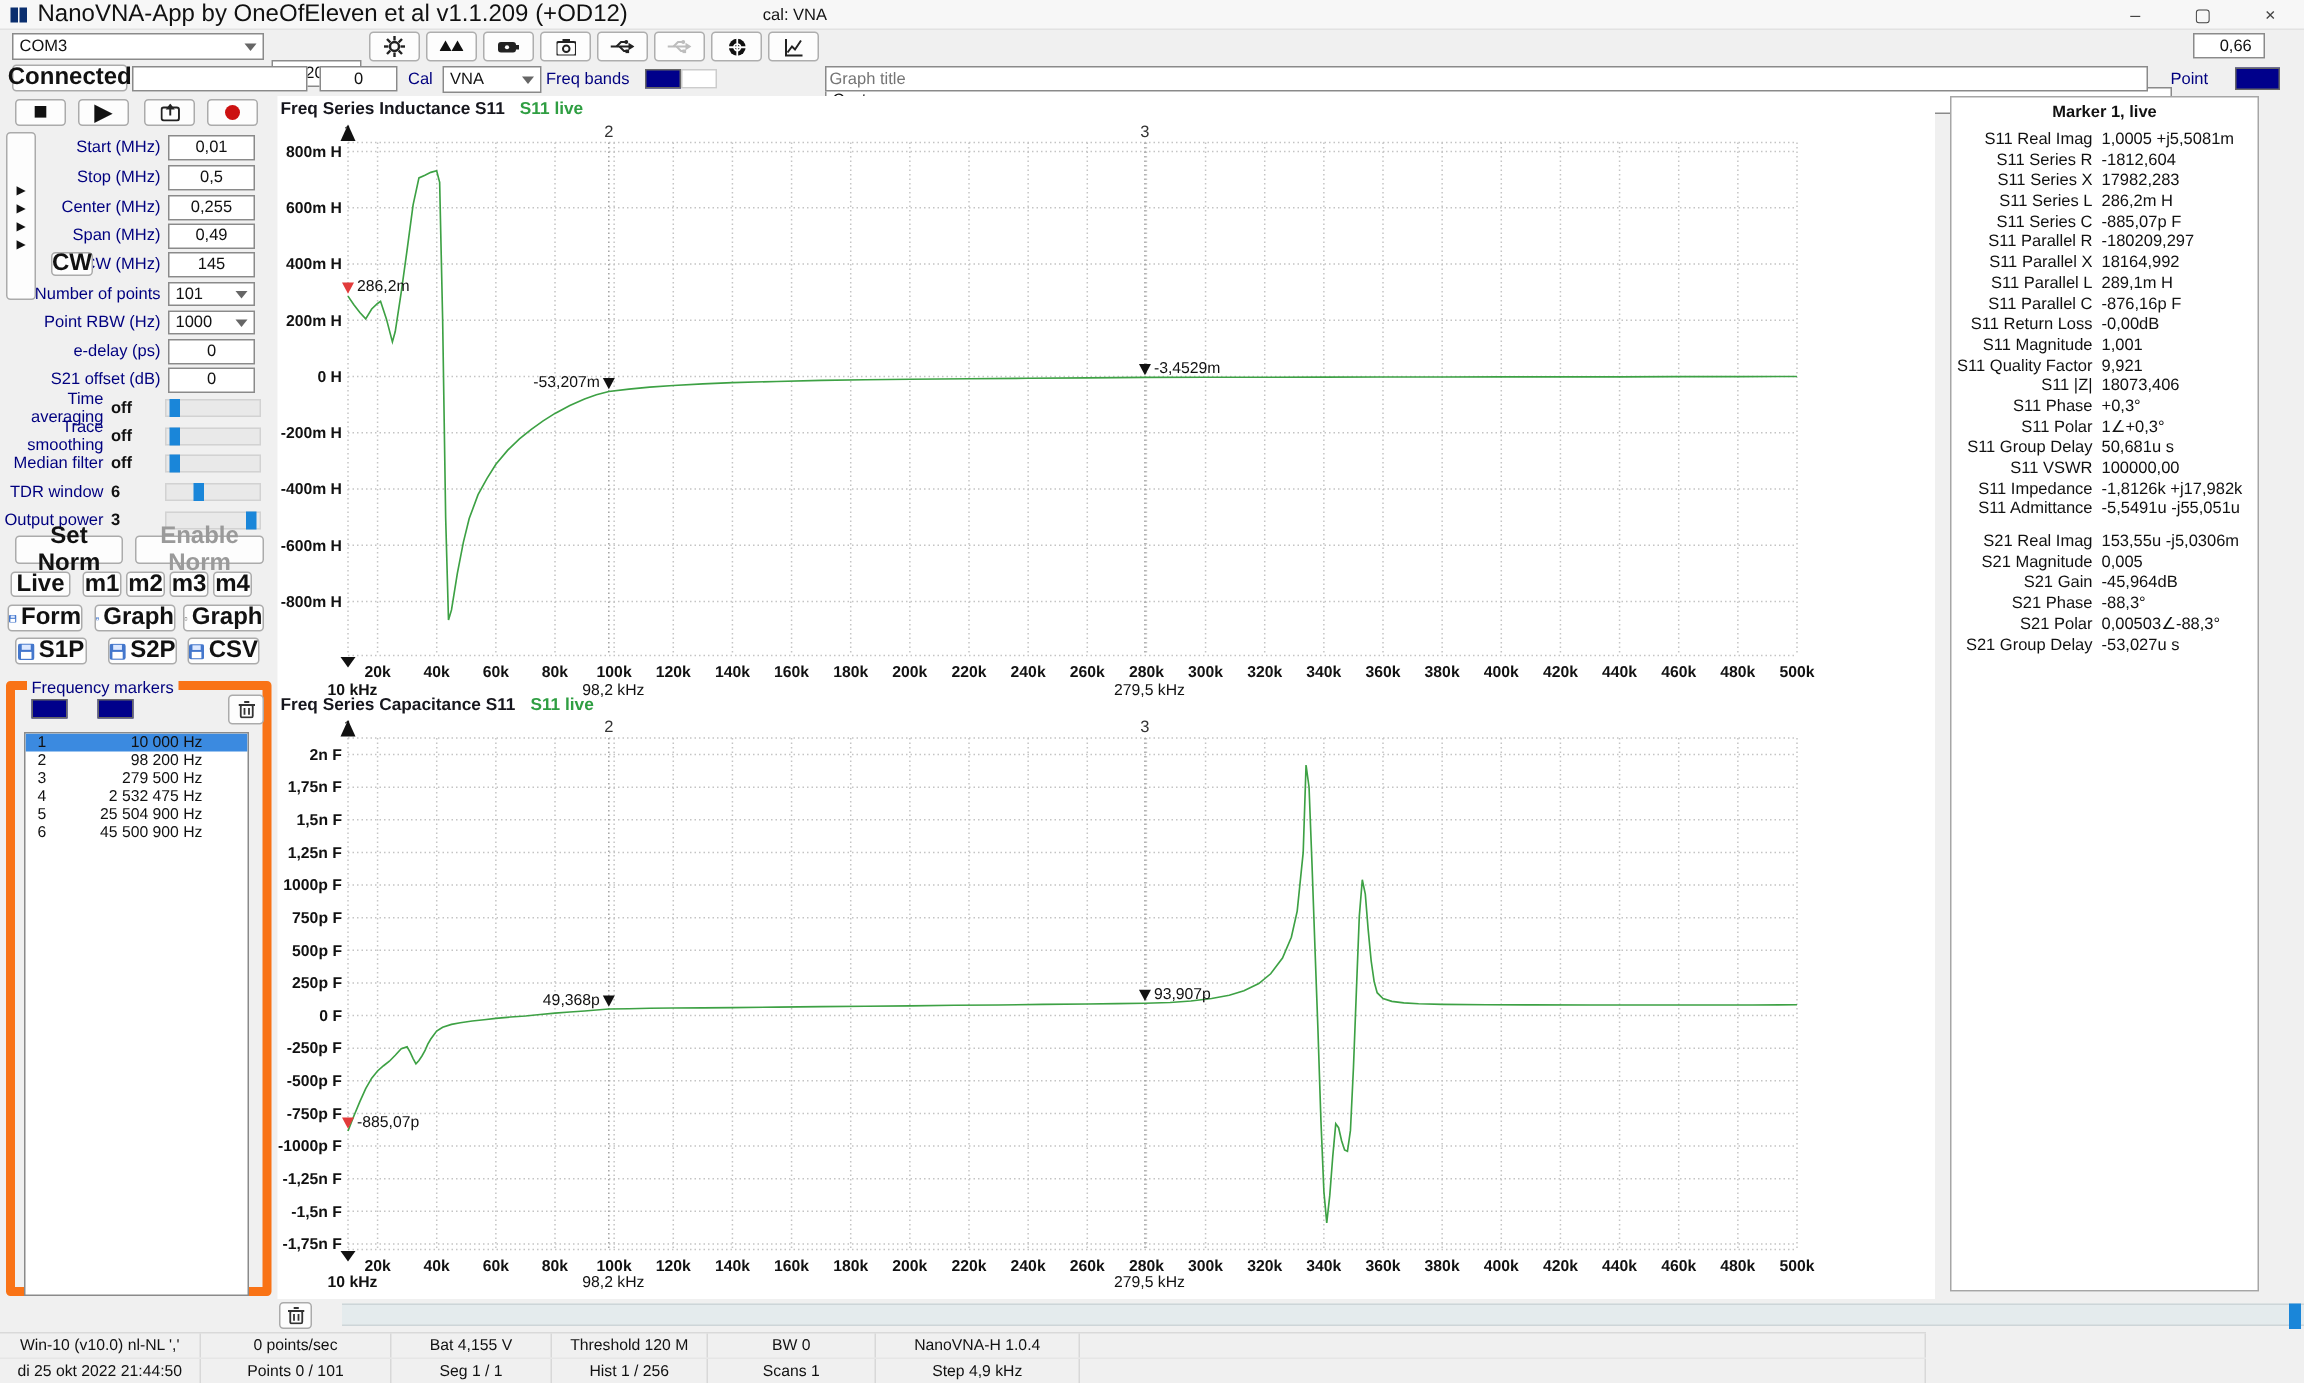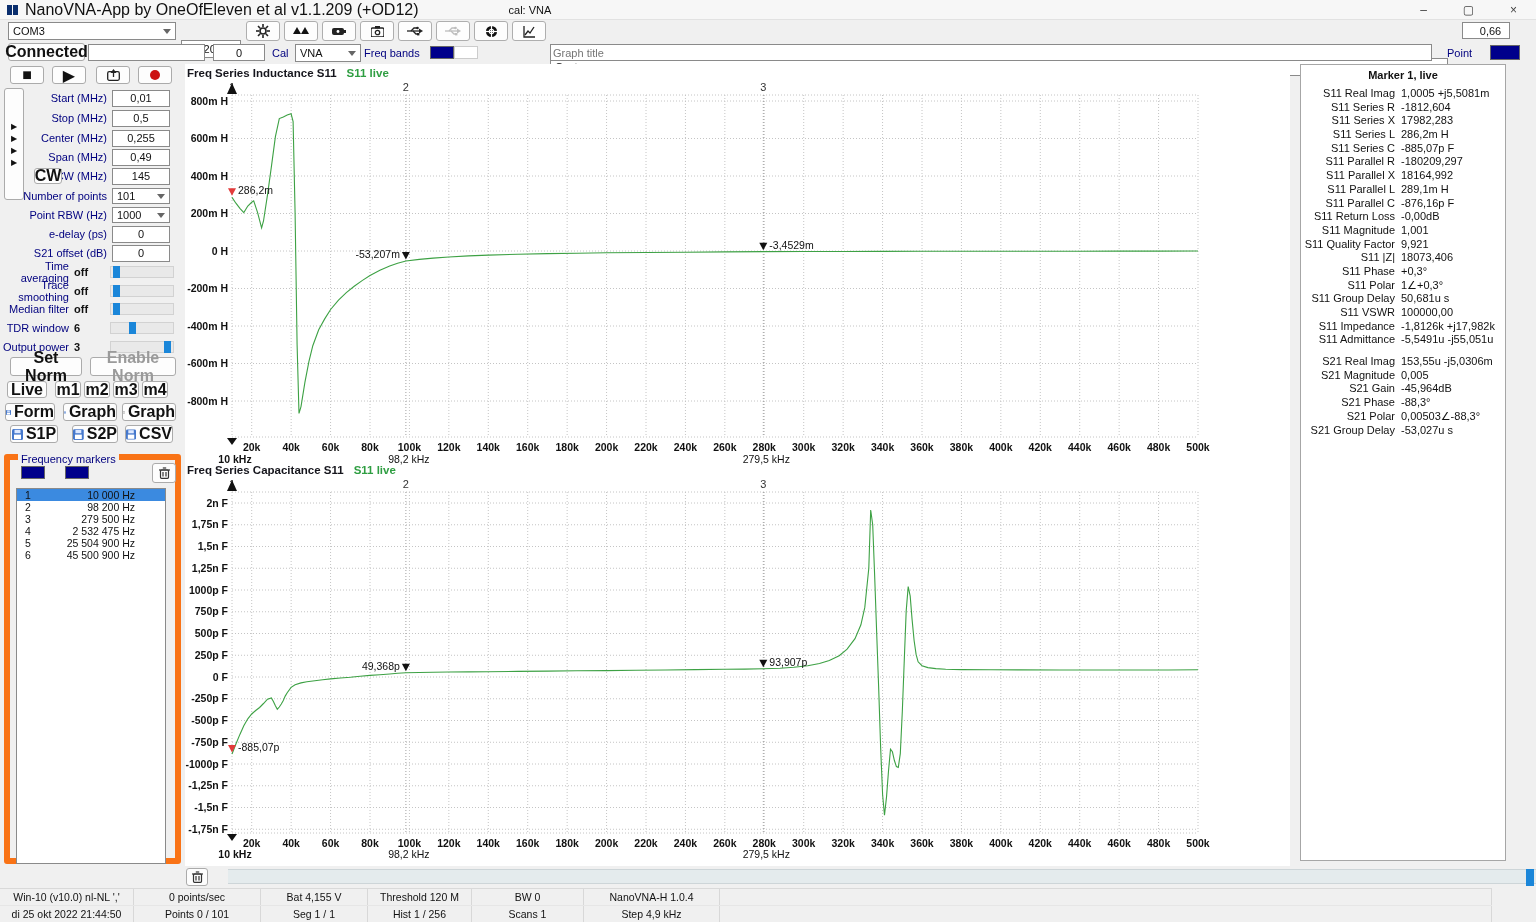--- a/index.html
+++ b/index.html
@@ -45,21 +45,21 @@
 .rpanel{left:1300px;top:64px;width:206px;height:797px;background:#fff;border:1px solid #a6a6a6;overflow:hidden}
 .rtitle{text-align:center;font-weight:bold;padding:4px 0 6px 0}
 .prow{display:flex;height:13.7px;line-height:13.7px}
 .prow .pl{width:100px;text-align:right;padding-right:6px}
 .prow .pv{flex:1;text-align:left}
 .pgroup{margin-bottom:8px}
 
 .progressrow{left:0;top:866px;width:1536px;height:22px;background:#f0f0f0}
 .ptrack{position:absolute;left:228px;top:3px;width:1308px;height:15px;background:#e4ebed;border-top:1px solid #cdd5d8;border-bottom:1px solid #cdd5d8}
 .phandle{position:absolute;right:2px;top:-1px;width:8px;height:17px;background:#1a86d9}
-.statusbar{left:0;top:888px;width:1492px;height:34px;border-top:1px solid #d9d9d9}
+.statusbar{left:0;top:888px;width:1284px;height:34px;border-top:1px solid #d9d9d9}
 .stat-row{display:flex;height:17px;border-bottom:1px solid #e6e6e6}
 .stat-cell{border-right:1px solid #d8d8d8;display:flex;align-items:center;justify-content:center;white-space:nowrap;font-size:10.5px}
 .vstrip{left:4px;top:24px;width:20px;height:112px;background:#fdfdfd;border:1px solid #ababab;border-radius:3px;display:flex;flex-direction:column;align-items:center;justify-content:center;gap:3px;font-size:8px;color:#111}
 .dim{color:#9a9a9a}
 </style>
 </head>
 <body>
 
 <div class="abs titlebar">
   <span class="appicon">

